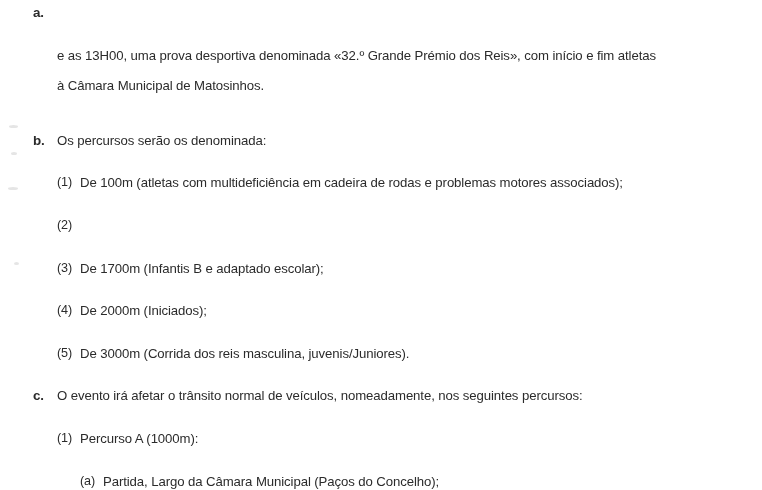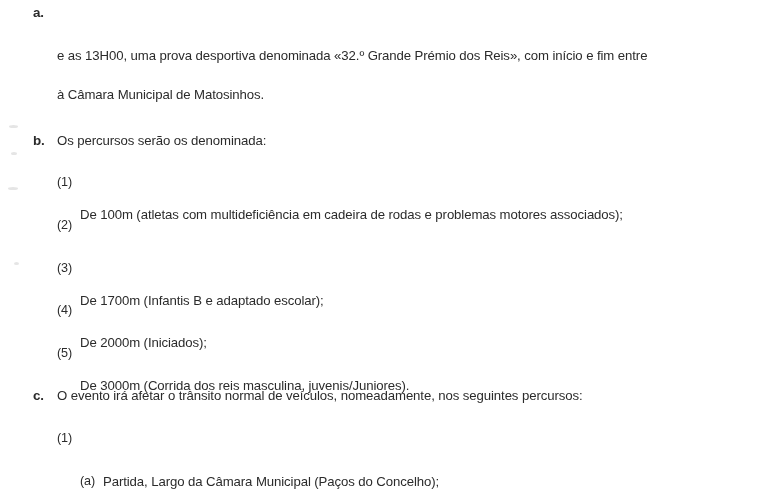--- a/index.html
+++ b/index.html
@@ -66,21 +66,21 @@
     font-weight: bold;
     font-size: 13.4px;
   }
   .lvl-a > .txt { left: 57px; }
 
   
   .lvl-a-cont > .txt { left: 57px; }
 
   
   .lvl-1 > .marker { left: 57px; font-size: 12.6px; }
-  .lvl-1 > .txt { left: 80px; margin-top: 32px; }
+  .lvl-1 > .txt { left: 80px; }
 
   
   .lvl-2 > .marker { left: 80px; font-size: 12.6px; }
   .lvl-2 > .txt { left: 103px; }
 
   .ital { }
 </style>
 </head>
 <body>
 
@@ -92,25 +92,25 @@
   <div class="speckle" style="left:14px; top:262px; width:5px;  height:3px;"></div>
 
   <div class="doc-body">
 
     <div class="line lvl-a" style="top:2px;">
       <span class="marker">a.</span>
     </div>
 
     <div class="line lvl-a-cont" style="top:23.3px;">
       <span class="txt">
-        <span>e as 13H00, uma prova desportiva denominada «</span><span class="ital">32.º Grande Prémio dos Reis</span><span>», com início e fim entre</span>
+        <span>e as 13H00, uma prova desportiva denominada «</span><span class="ital">32.º Grande Prémio dos Reis</span><span>», com início e fim atletas</span>
       </span>
     </div>
 
-    <div class="line lvl-a-cont" style="top:41px;text-decoration:underline;">
+    <div class="line lvl-a-cont" style="top:32px;text-decoration:underline;">
       <span class="txt">à Câmara Municipal de Matosinhos.</span>
     </div>
 
     <div class="line lvl-a" style="top:65.9px;">
       <span class="marker">b.</span>
       <span class="txt">Os percursos serão os denominada:</span>
     </div>
 
     <div class="line lvl-1" style="top:87.2px;">
       <span class="marker">(1)</span>
@@ -132,20 +132,21 @@
       <span class="txt">De 3000m (Corrida dos reis masculina, juvenis/Juniores).</span>
     </div>
 
     <div class="line lvl-a" style="top:193.7px;">
       <span class="marker">c.</span>
       <span class="txt">O evento irá afetar o trânsito normal de veículos, nomeadamente, nos seguintes percursos:</span>
     </div>
 
     <div class="line lvl-1" style="top:215px;">
       <span class="marker">(1)</span>
+      <span class="txt">Percurso A (1000m):</span>
     </div>
     <div class="line lvl-2" style="top:236.3px;">
       <span class="marker">(a)</span>
       <span class="txt">Partida, Largo da Câmara Municipal (Paços do Concelho);</span>
     </div>
 
   </div>
 </div>
 
 </body></html>

